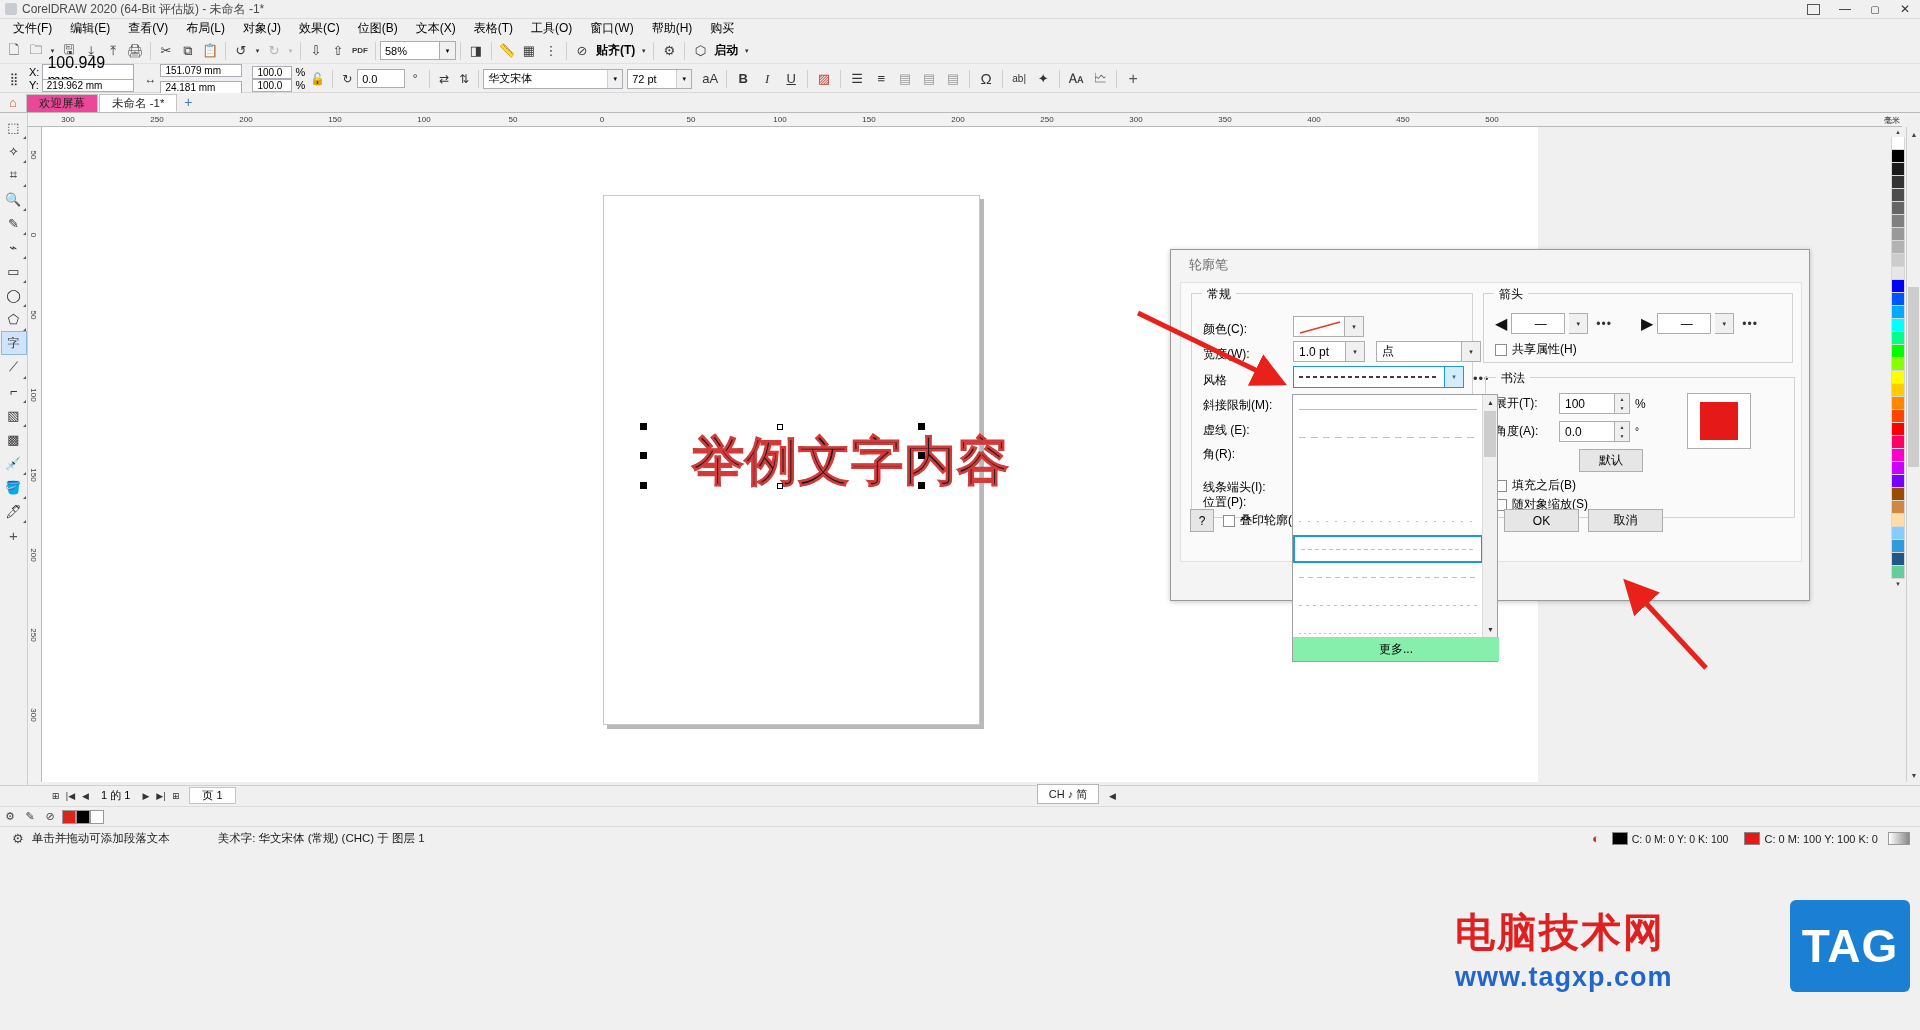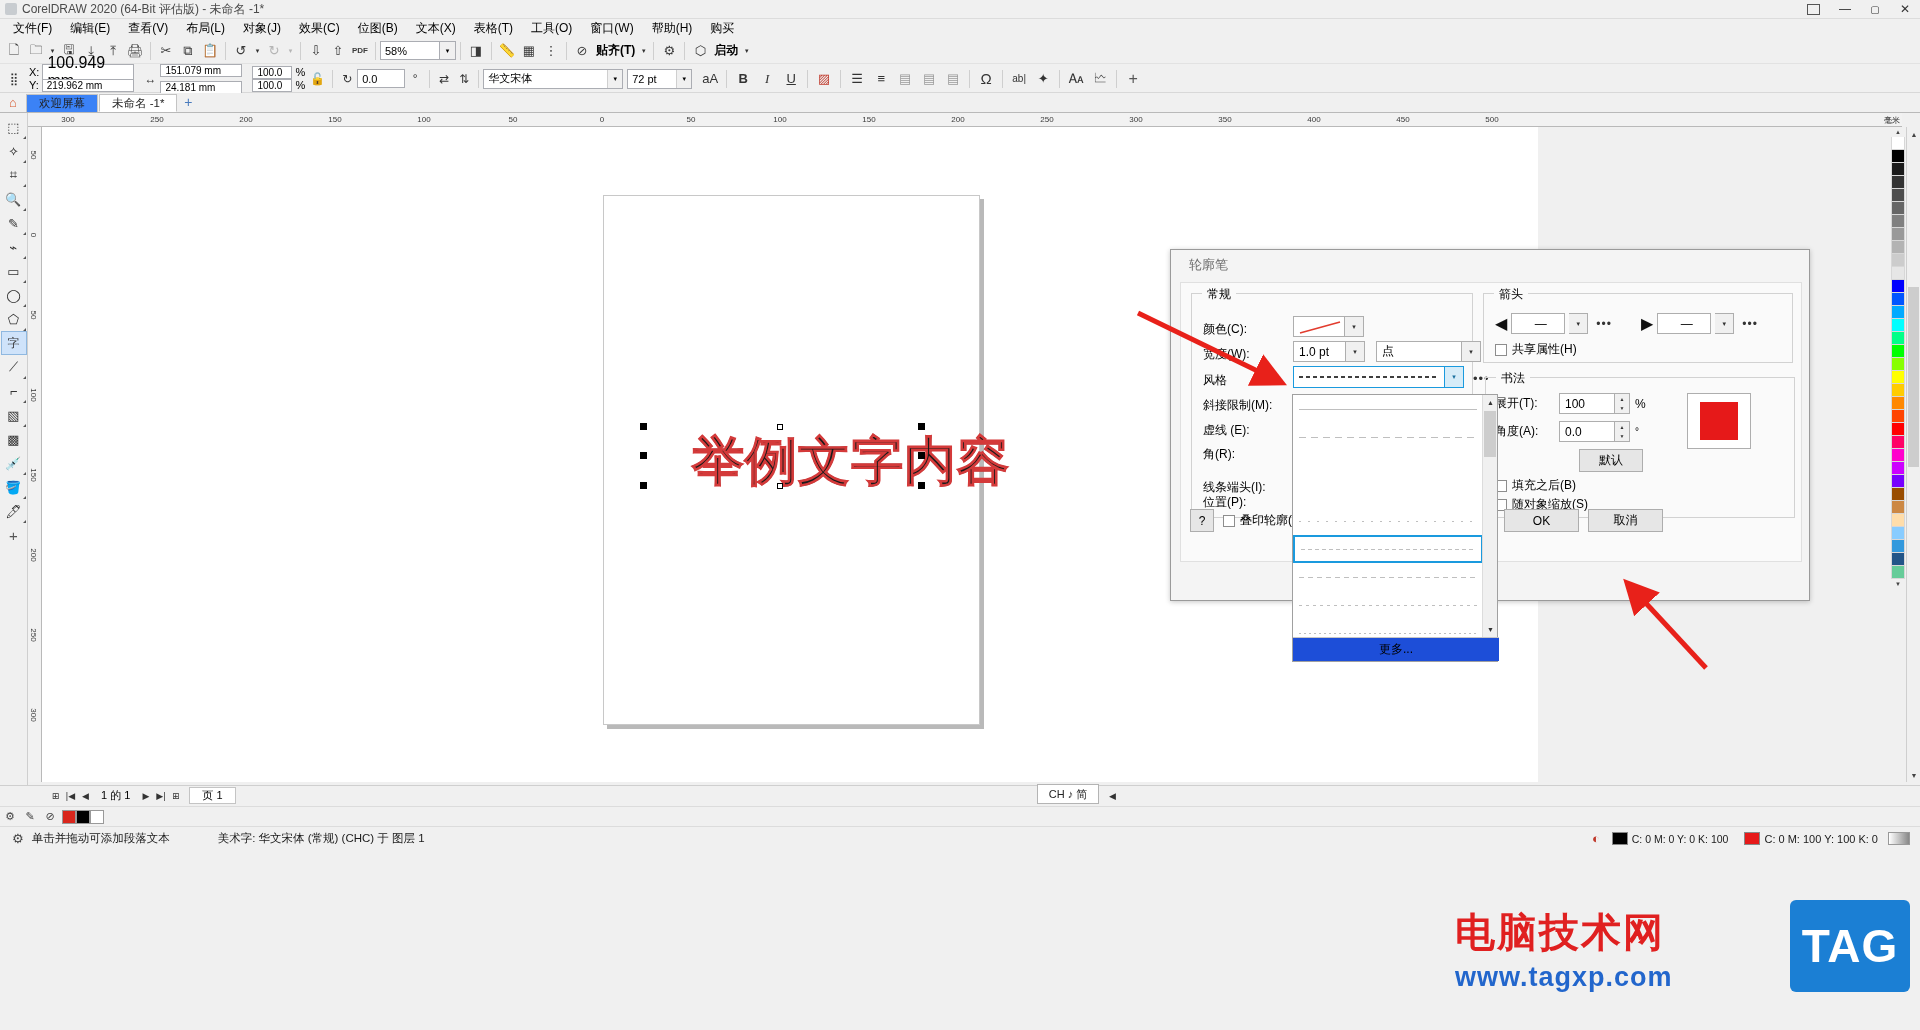--- a/index.html
+++ b/index.html
@@ -53,21 +53,21 @@
     font-size:11px;padding-left:4px;position:relative;}
   .pb-combo .cb{position:absolute;right:0;top:0;width:15px;height:18px;background:#f0f0f0;
     border-left:1px solid #cfcfcf;display:flex;align-items:center;justify-content:center;font-size:7px;}
   .pb-btn{width:24px;height:22px;display:flex;align-items:center;justify-content:center;font-size:13px;color:#333;}
 
   
   .tabbar{position:absolute;left:0;top:93px;width:1920px;height:20px;background:#f0f0f0;
     display:flex;align-items:flex-end;border-bottom:1px solid #b9b9b9;}
   .home-ico{width:26px;height:20px;display:flex;align-items:center;justify-content:center;color:#d65a31;font-size:13px;}
   .dtab{height:18px;padding:0 12px;font-size:11.5px;display:flex;align-items:center;
-    border:1px solid #c4c4c4;border-bottom:none;background:#3b82f6;margin-right:1px;color:#222;}
+    border:1px solid #c4c4c4;border-bottom:none;background:#ec4899;margin-right:1px;color:#222;}
   .dtab.active{background:#fff;border-bottom:1px solid #fff;}
   .tabplus{width:20px;height:20px;display:flex;align-items:center;justify-content:center;color:#4a7bbd;font-size:14px;}
 
   
   .hruler{position:absolute;left:28px;top:113px;width:1874px;height:14px;background:#f2f2f2;
     border-bottom:1px solid #b9b9b9;overflow:hidden;font-size:8px;color:#444;}
   .hruler .lbl{position:absolute;top:2px;font-size:8px;color:#3a3a3a;transform:translateX(-50%);}
   .vruler{position:absolute;left:28px;top:127px;width:14px;height:655px;background:#f2f2f2;
     border-right:1px solid #b9b9b9;overflow:hidden;}
   .vruler .lbl{position:absolute;left:1px;font-size:8px;color:#3a3a3a;writing-mode:vertical-rl;transform:translateY(-50%);}
@@ -158,21 +158,21 @@
 
   
   .dropdown{position:absolute;left:1292px;top:394px;width:206px;height:268px;background:#fff;
     border:1px solid #a0a0a0;z-index:60;}
   .dd-list{position:absolute;left:0;top:0;width:190px;height:242px;overflow:hidden;}
   .dd-item{height:28px;display:flex;align-items:center;padding:0 6px;}
   .dd-item.sel{border:2px solid #1a9ade;}
   .dd-scroll{position:absolute;right:0;top:0;width:15px;height:242px;background:#f0f0f0;border-left:1px solid #dcdcdc;}
   .dd-scroll .ar{width:15px;height:15px;display:flex;align-items:center;justify-content:center;font-size:7px;color:#333;}
   .dd-scroll .thumb{position:absolute;left:1px;top:16px;width:12px;height:46px;background:#cdcdcd;}
-  .dd-more{position:absolute;left:0;bottom:0;width:206px;height:24px;background:#1d4ed8;border-top:1px solid #c6c6c6;
+  .dd-more{position:absolute;left:0;bottom:0;width:206px;height:24px;background:#86efac;border-top:1px solid #c6c6c6;
     display:flex;align-items:center;justify-content:center;font-size:12px;}
   .line-prev{flex:1;height:1px;}
 
   
   .annot{position:absolute;pointer-events:none;z-index:90;}
 </style>
 </head>
 <body>
 
 <div class="app">

